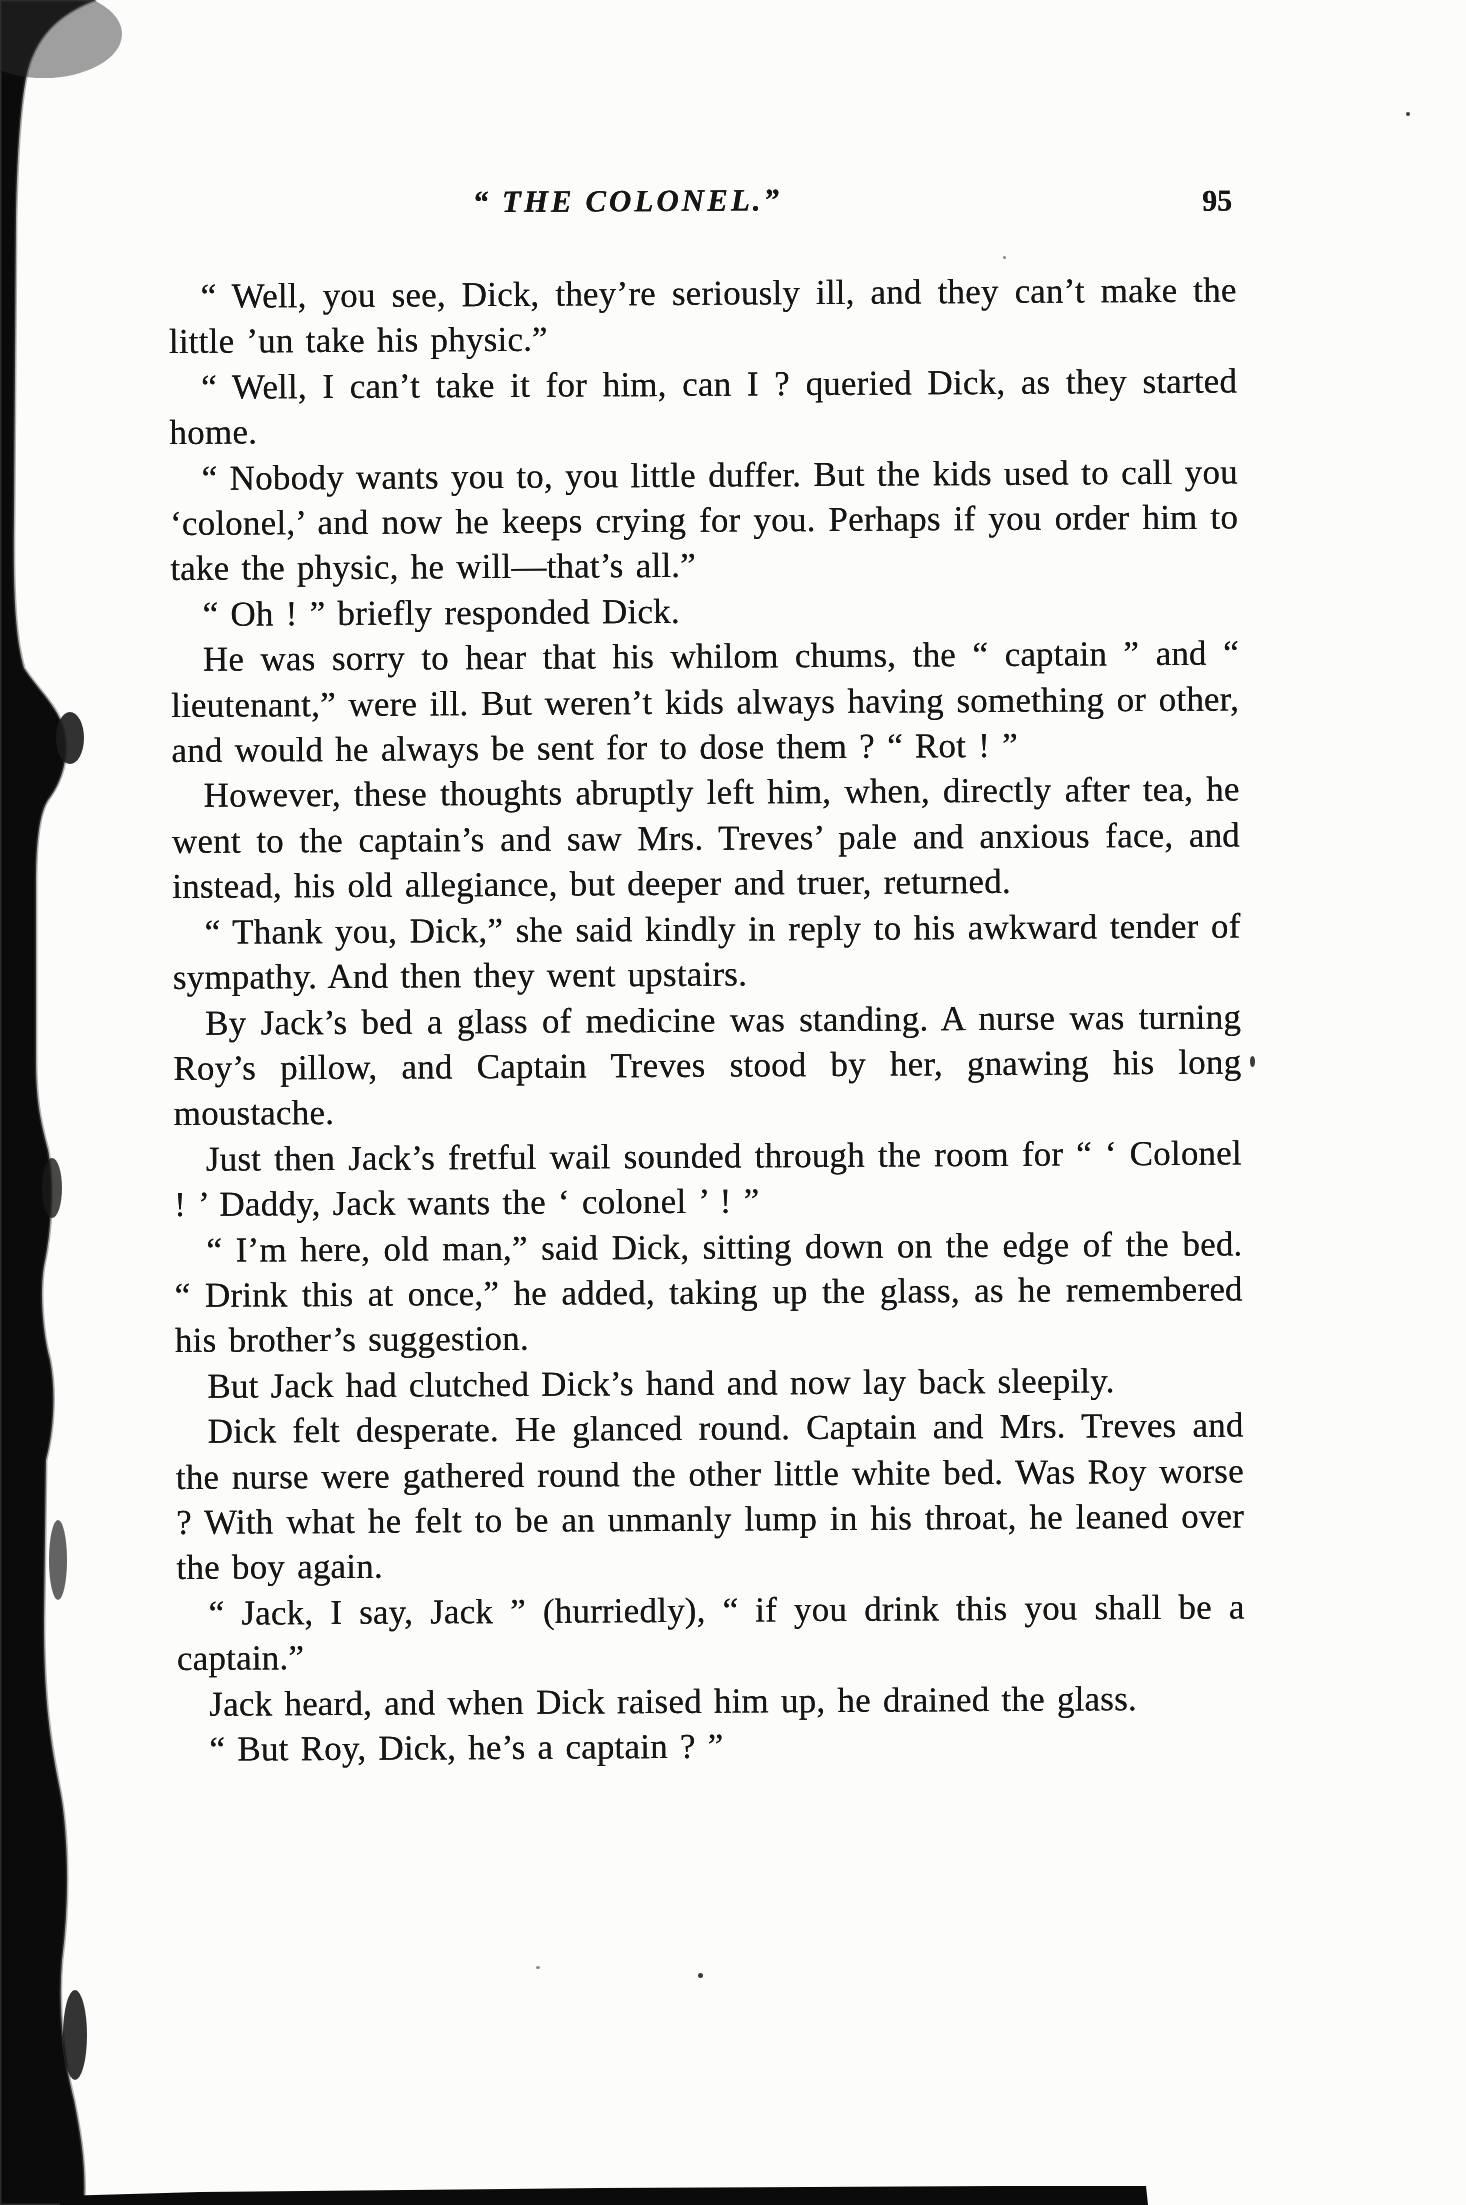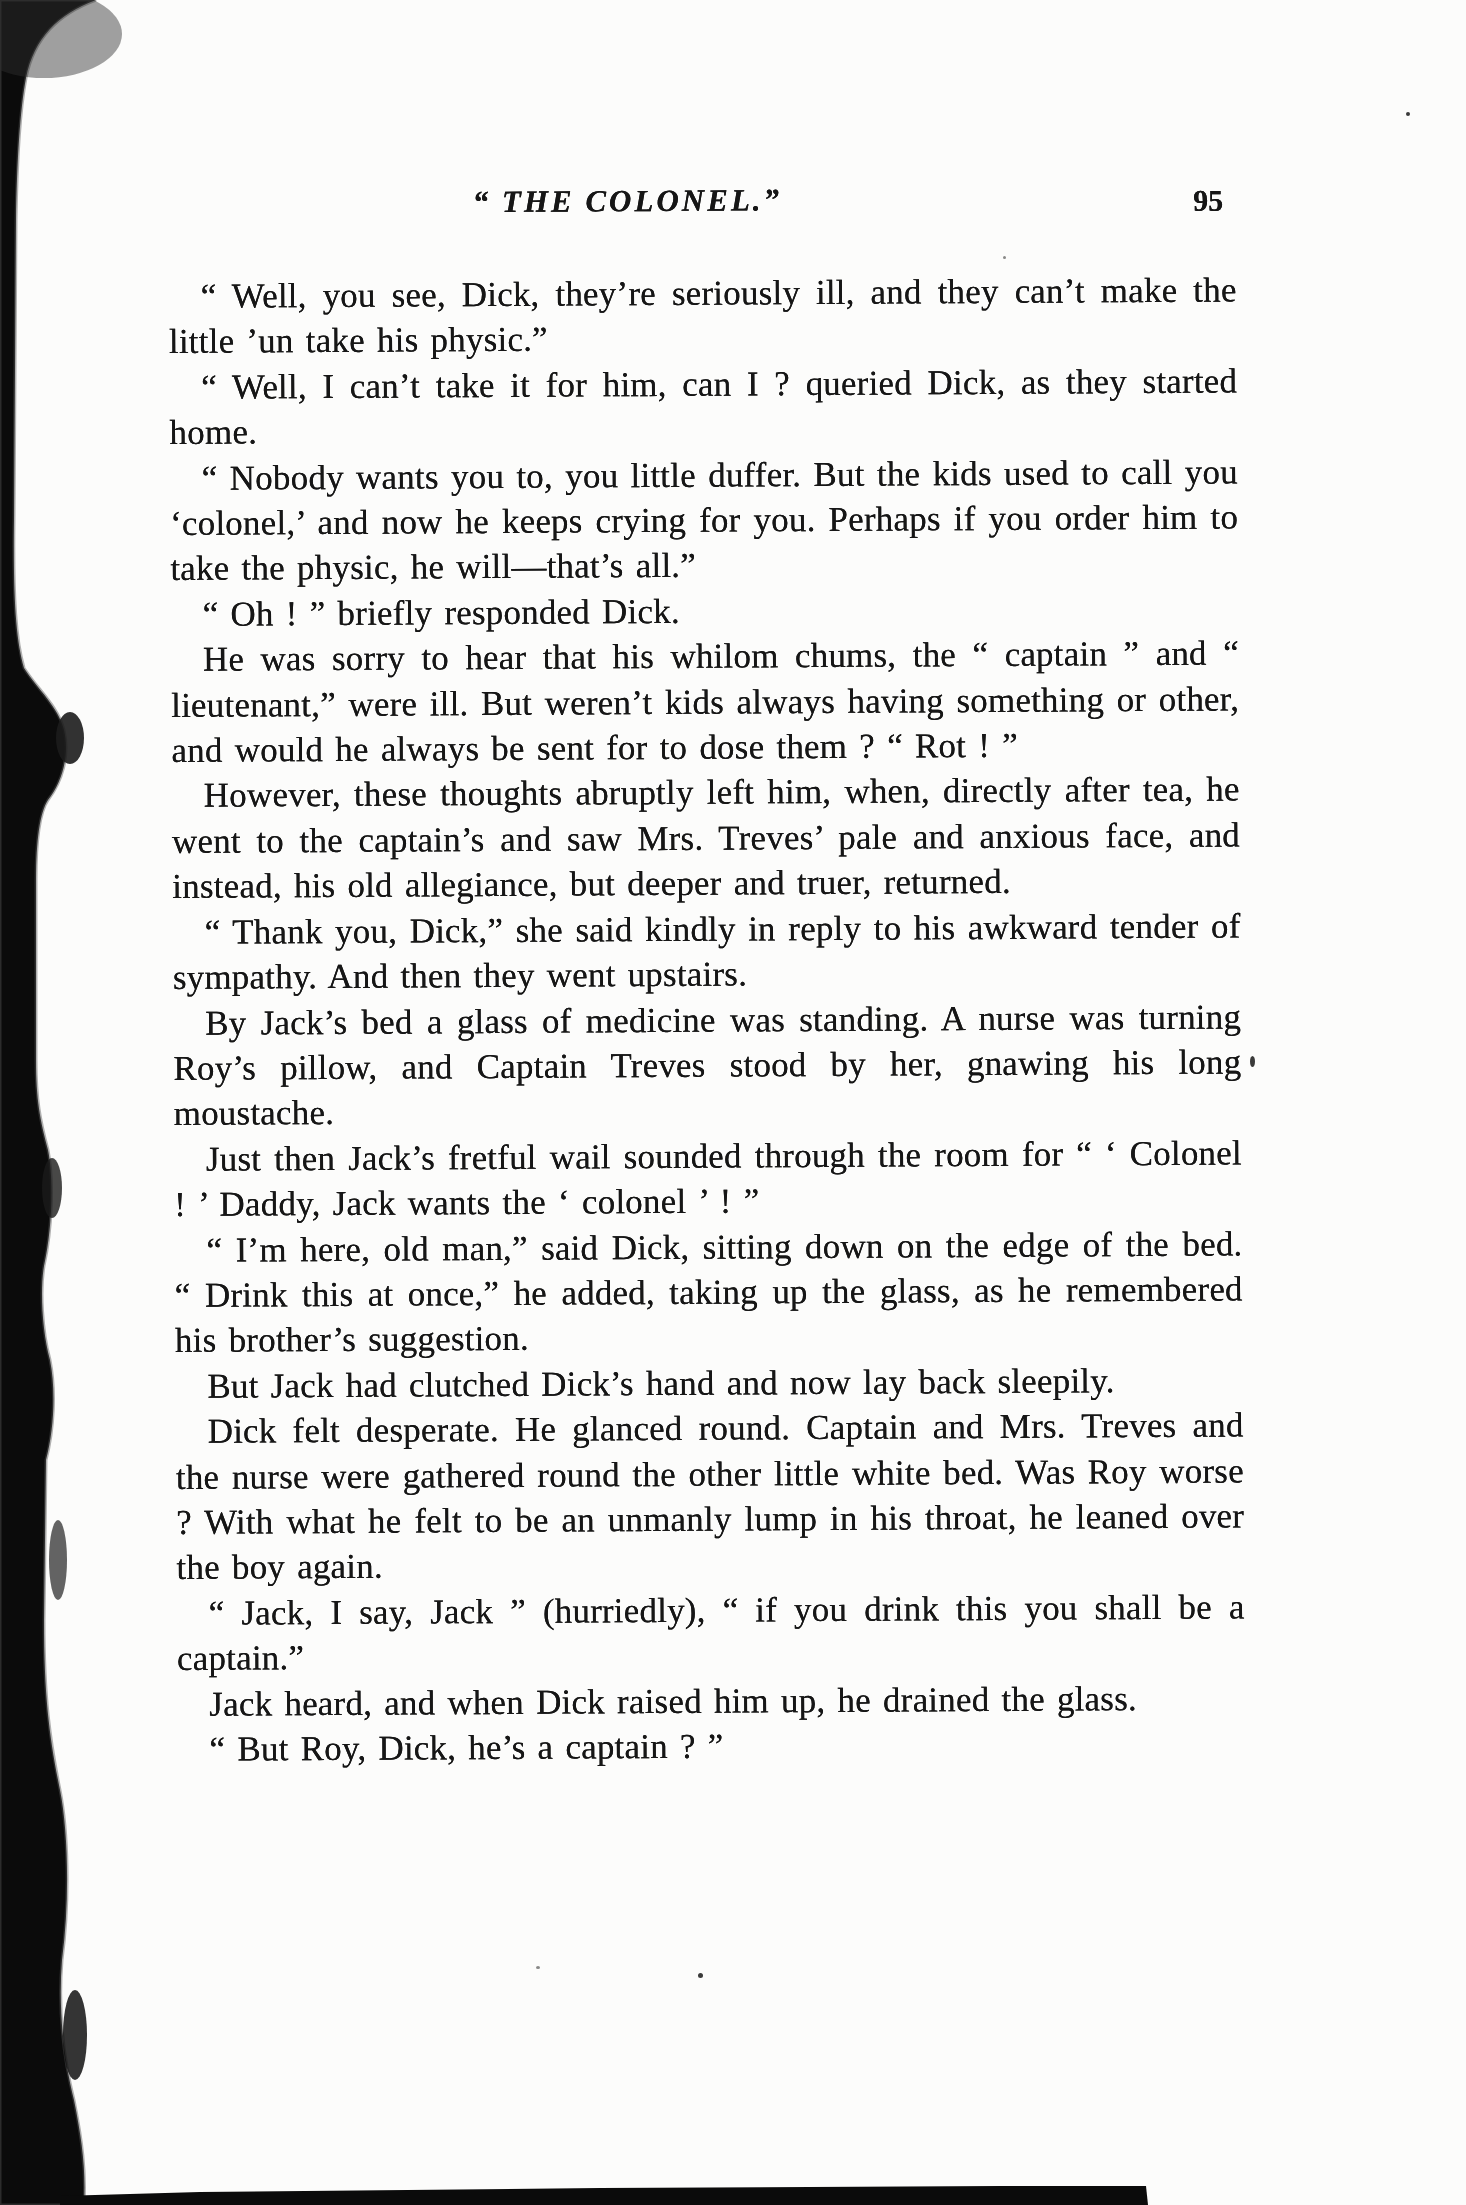--- a/index.html
+++ b/index.html
@@ -28,21 +28,21 @@
     color:var(--ink);
   }
   .running-head{position:relative;height:52px;}
   .head-title{
     position:absolute;left:43%;top:0;transform:translateX(-50%);
     font-style:italic;font-weight:bold;
     font-size:31px;letter-spacing:3px;white-space:nowrap;
     text-shadow:0 0 0.6px currentColor;
   }
   .page-number{
-    position:absolute;right:13px;top:4px;
+    position:absolute;right:4px;top:4px;
     font-size:30px;font-weight:bold;
     text-shadow:0 0 0.5px currentColor;
   }
   .body-text{
     margin-top:36px;
     font-size:35px;
     line-height:45.4px;
     text-align:justify;
     word-spacing:0.09em;
     letter-spacing:0.2px;

